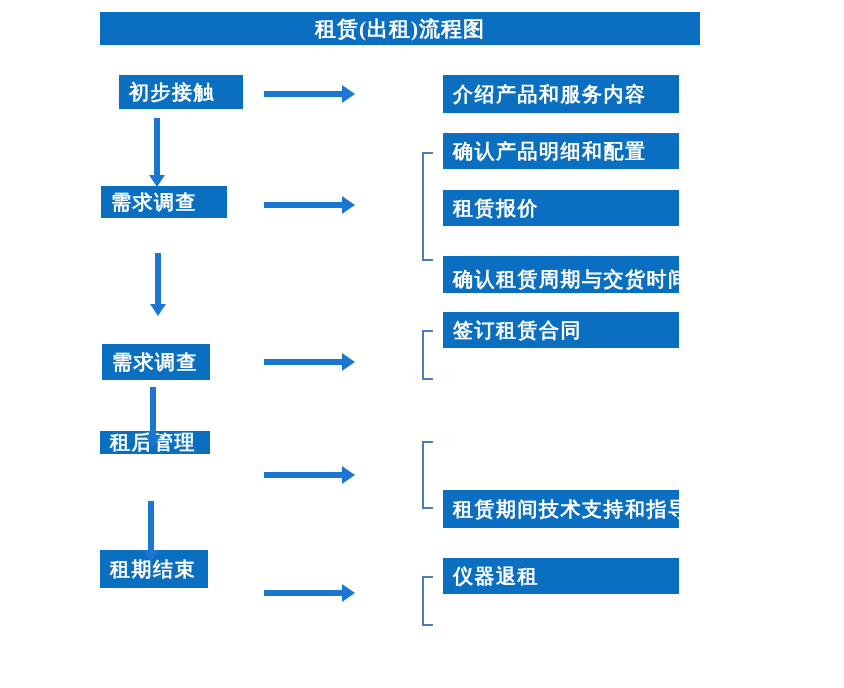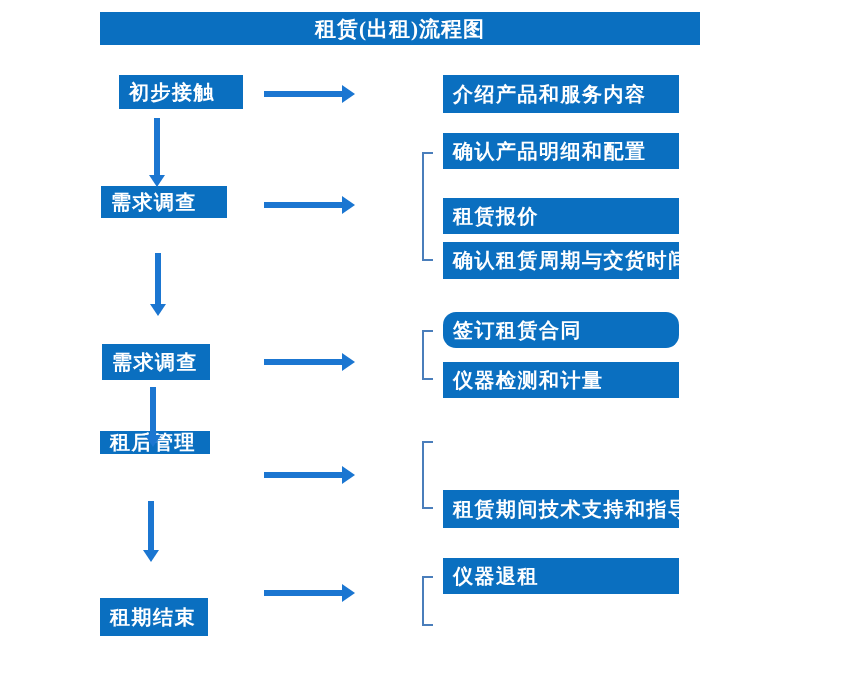--- a/index.html
+++ b/index.html
@@ -28,28 +28,28 @@
   }
   .step,.detail{
     padding-left:10px;
     font-size:20px;letter-spacing:1.5px;
   }
   
   .s1{left:119px;top:75px;width:124px;height:34px;}
   .s2{left:101px;top:186px;width:126px;height:32px;}
   .s3{left:102px;top:344px;width:108px;height:36px;}
   .s4{left:100px;top:431px;width:110px;height:23px;}
-  .s5{left:100px;top:598px;width:108px;height:38px;}
+  .s5{left:100px;top:550px;width:108px;height:38px;}
   
   .detail{left:443px;width:236px;height:36px;}
   .d1{top:75px;height:38px;}
   .d2{top:133px;}
-  .d3{top:198px;}
-  .d4{top:242px;height:37px;}
-  .d5{top:312px;border-radius:13px;}
+  .d3{top:190px;}
+  .d4{top:256px;height:37px;align-items:flex-end;}
+  .d5{top:312px;}
   .d6{top:362px;}
   .d7{top:422px;height:38px;}
   .d8{top:490px;height:38px;}
   .d9{top:558px;}
   .d10{top:608px;}
   
   .harrow{position:absolute;left:264px;width:91px;height:18px;}
   .harrow .shaft{
     position:absolute;left:0;top:6px;width:79px;height:6px;
     background:var(--arrow,#1b76d1);
@@ -123,23 +123,20 @@
   </div>
   <div class="bluebox detail d3">
     <span>租赁报价</span>
   </div>
   <div class="bluebox detail d4">
     <span>确认租赁周期与交货时间</span>
   </div>
   <div class="bluebox detail d5">
     <span>签订租赁合同</span>
   </div>
-  <div class="bluebox detail d6">
-    <span>仪器检测和计量</span>
-  </div>
   <div class="bluebox detail d8">
     <span>租赁期间技术支持和指导</span>
   </div>
   <div class="bluebox detail d9">
     <span>仪器退租</span>
   </div>
 
   <div class="harrow h1">
     <div class="shaft"></div>
     <div class="head"></div>

